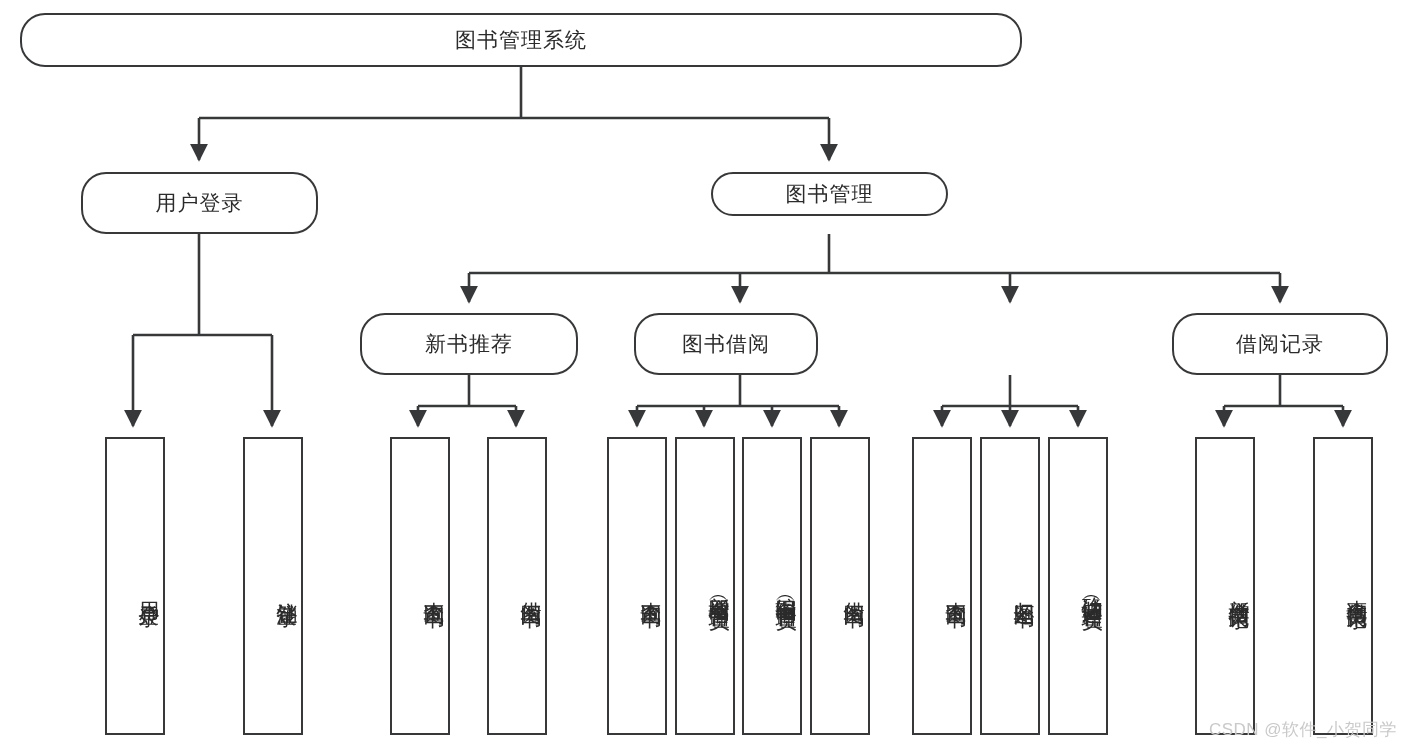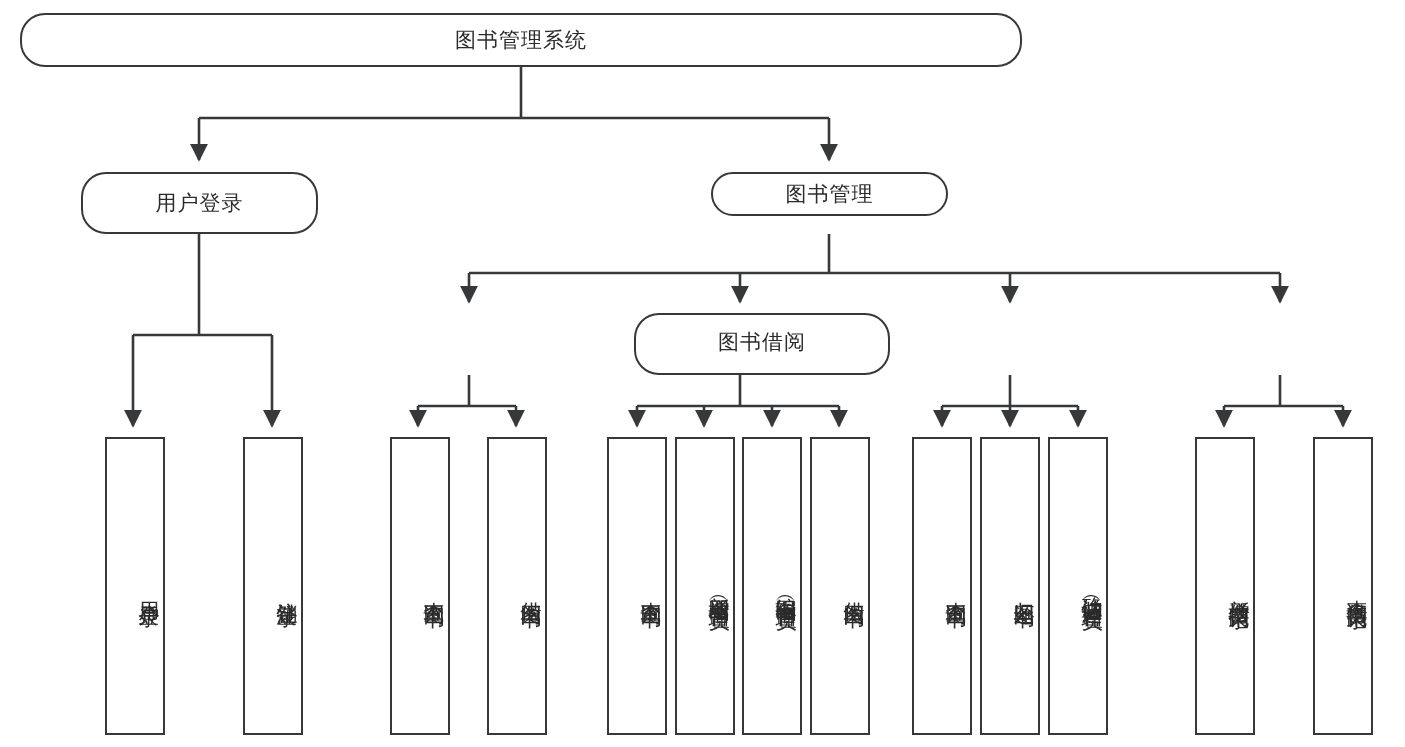--- a/index.html
+++ b/index.html
@@ -112,24 +112,26 @@
       <path d="M 1343 406 L 1343 426" marker-end="url(#arrow)"></path>
     </g>
   </svg>
 
   <div class="node horiz" style="left:20px;top:13px;width:1002px;height:54px;">图书管理系统</div>
 
   <div class="node horiz" style="left:81px;top:172px;width:237px;height:62px;">用户登录</div>
 
   <div class="node horiz" style="left:711px;top:172px;width:237px;height:44px;">图书管理</div>
 
+  <div class="node horiz" style="left:360px;top:313px;width:218px;height:62px;">新书推荐</div>
 
-  <div class="node horiz" style="left:634px;top:313px;width:256px;height:62px;font-family:Liberation Mono, monospace;">图书借阅</div>
+  <div class="node horiz" style="left:634px;top:313px;width:184px;height:62px;">图书借阅</div>
 
 
+  <div class="node horiz" style="left:1172px;top:313px;width:216px;height:62px;">借阅记录</div>
 
   <div class="node vert" style="left:105px;top:437px;width:60px;height:298px;">用户登录</div>
 
   <div class="node vert" style="left:243px;top:437px;width:60px;height:298px;">注销登录</div>
 
   <div class="node vert" style="left:390px;top:437px;width:60px;height:298px;">查询图书</div>
 
   <div class="node vert" style="left:487px;top:437px;width:60px;height:298px;">借阅图书</div>
 
   <div class="node vert" style="left:607px;top:437px;width:60px;height:298px;">查询图书</div>
@@ -143,14 +145,15 @@
   <div class="node vert" style="left:912px;top:437px;width:60px;height:298px;">查询图书</div>
 
   <div class="node vert" style="left:980px;top:437px;width:60px;height:298px;">归还图书</div>
 
   <div class="node vert" style="left:1048px;top:437px;width:60px;height:298px;">确认归还（管理员）</div>
 
   <div class="node vert" style="left:1195px;top:437px;width:60px;height:298px;">新增借阅记录</div>
 
   <div class="node vert" style="left:1313px;top:437px;width:60px;height:298px;">查询借阅记录</div>
 
+  <div id="watermark">CSDN @软件_小贺同学</div>
 
 </div>
 
 </body></html>

